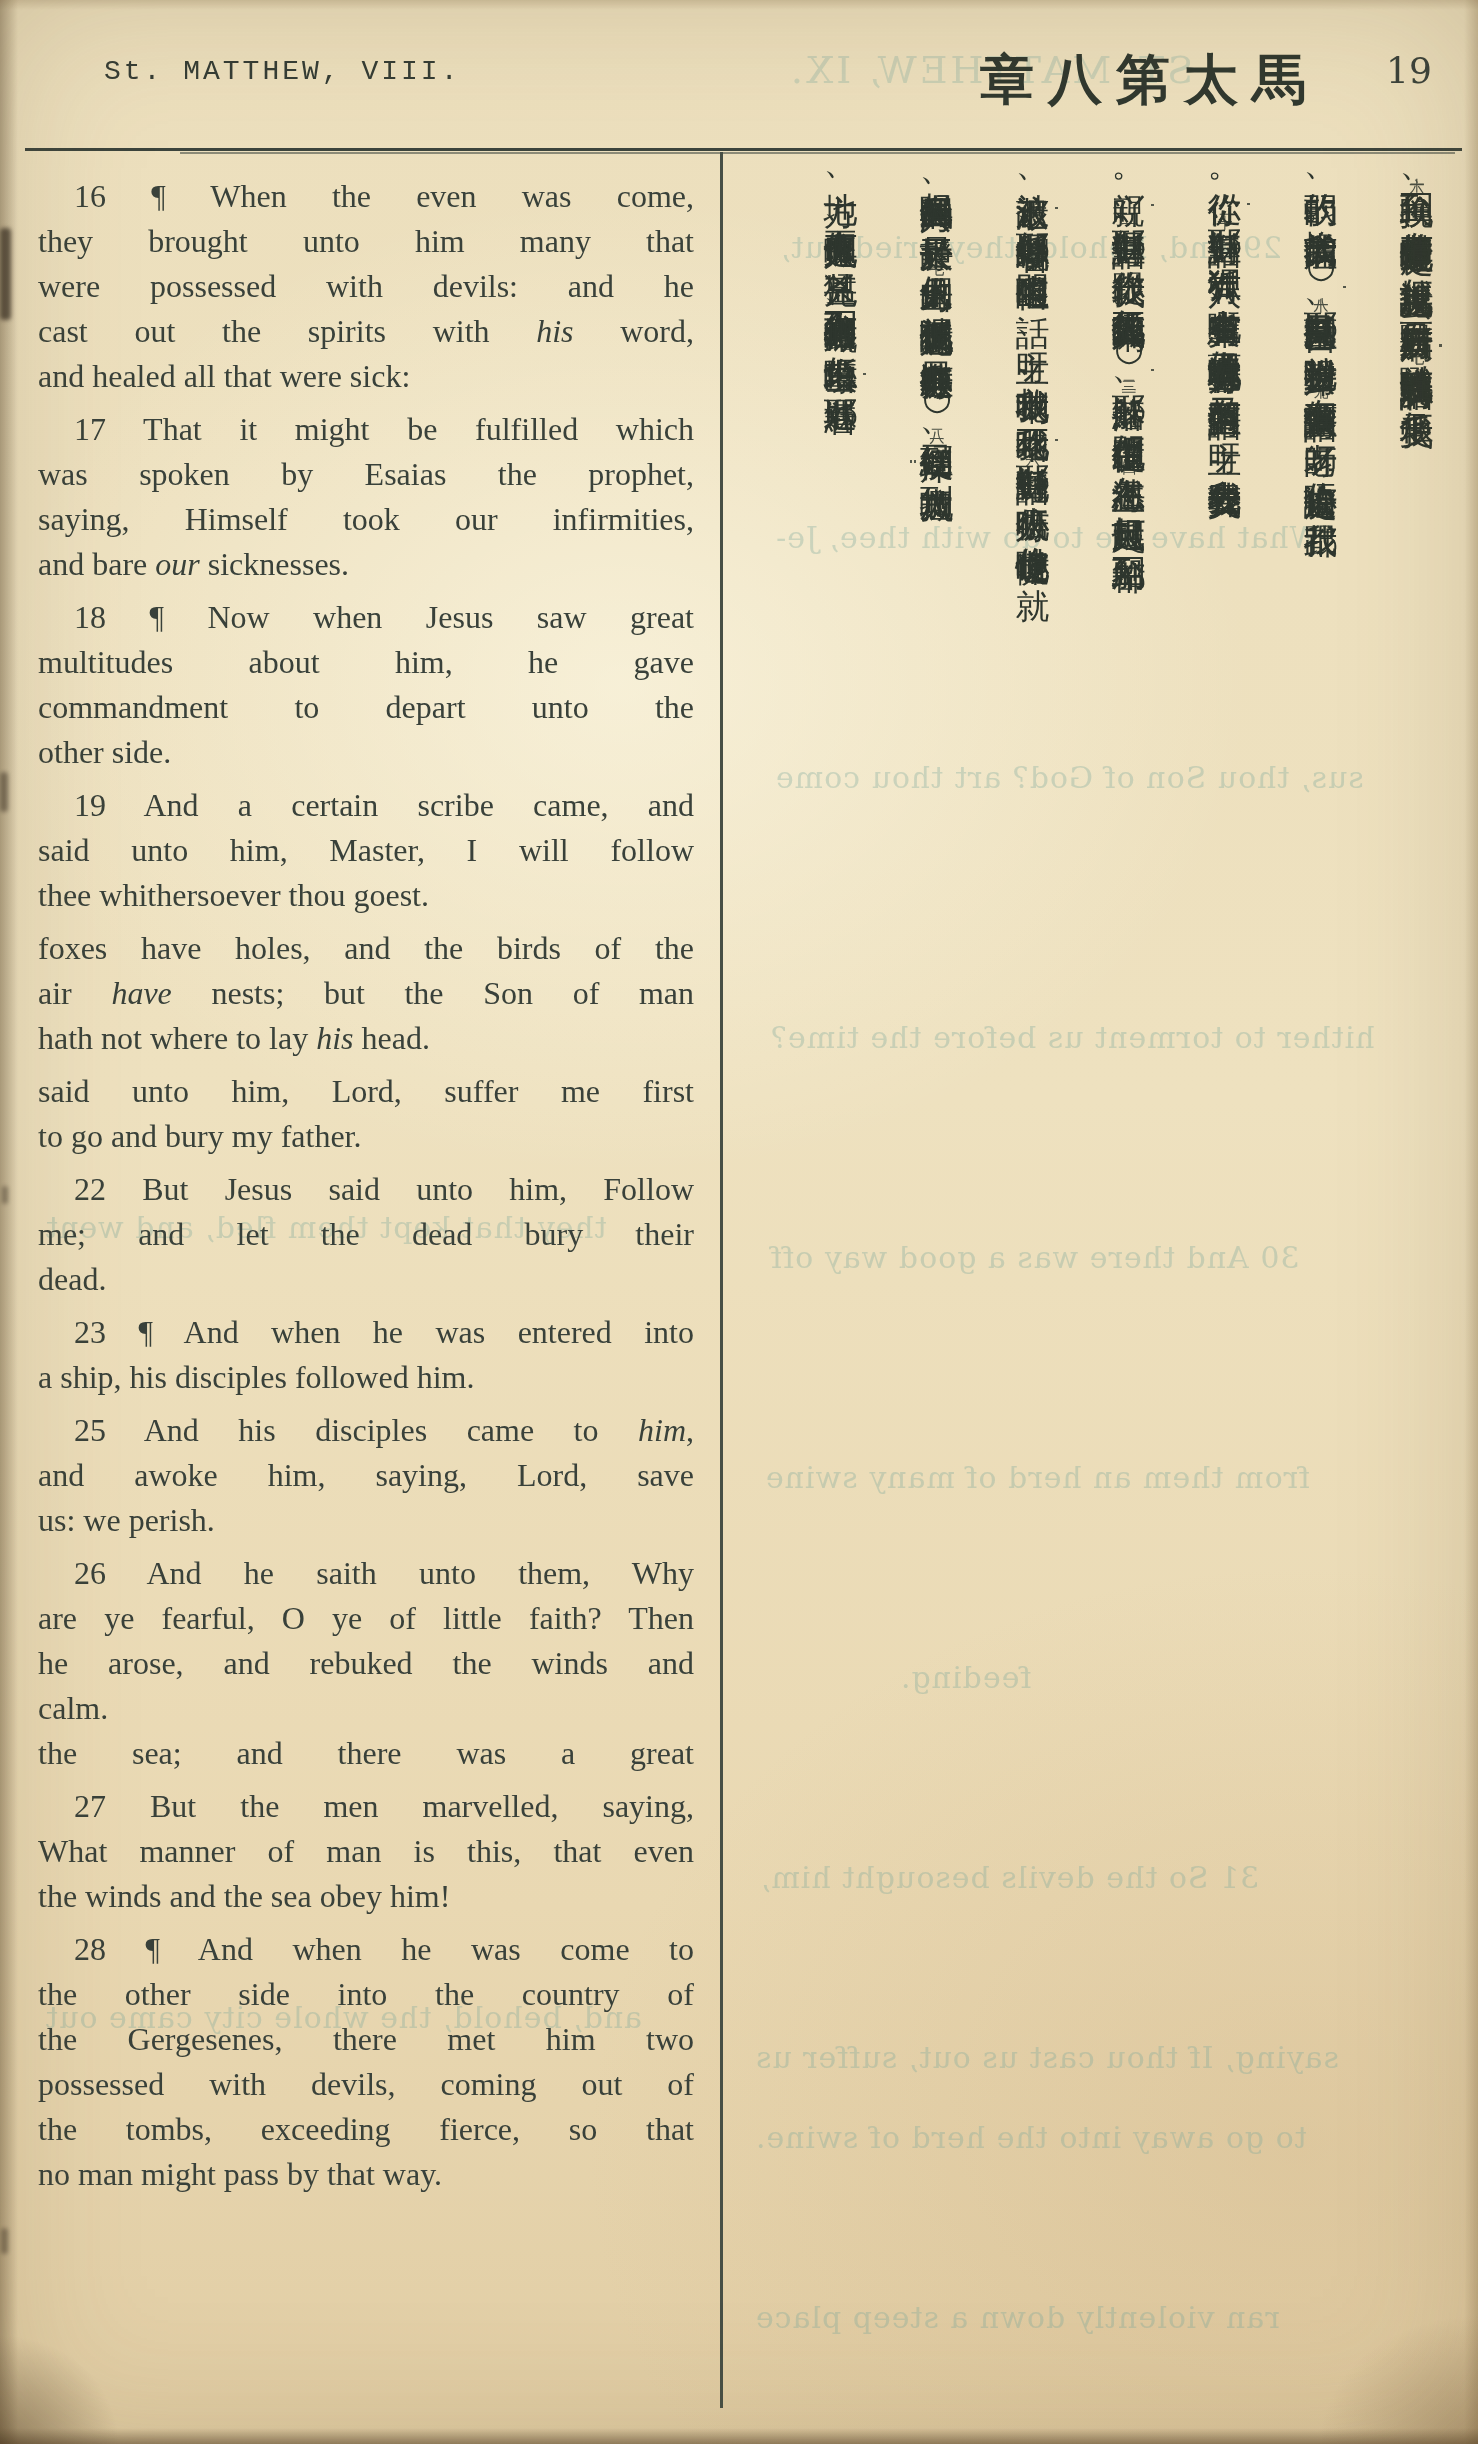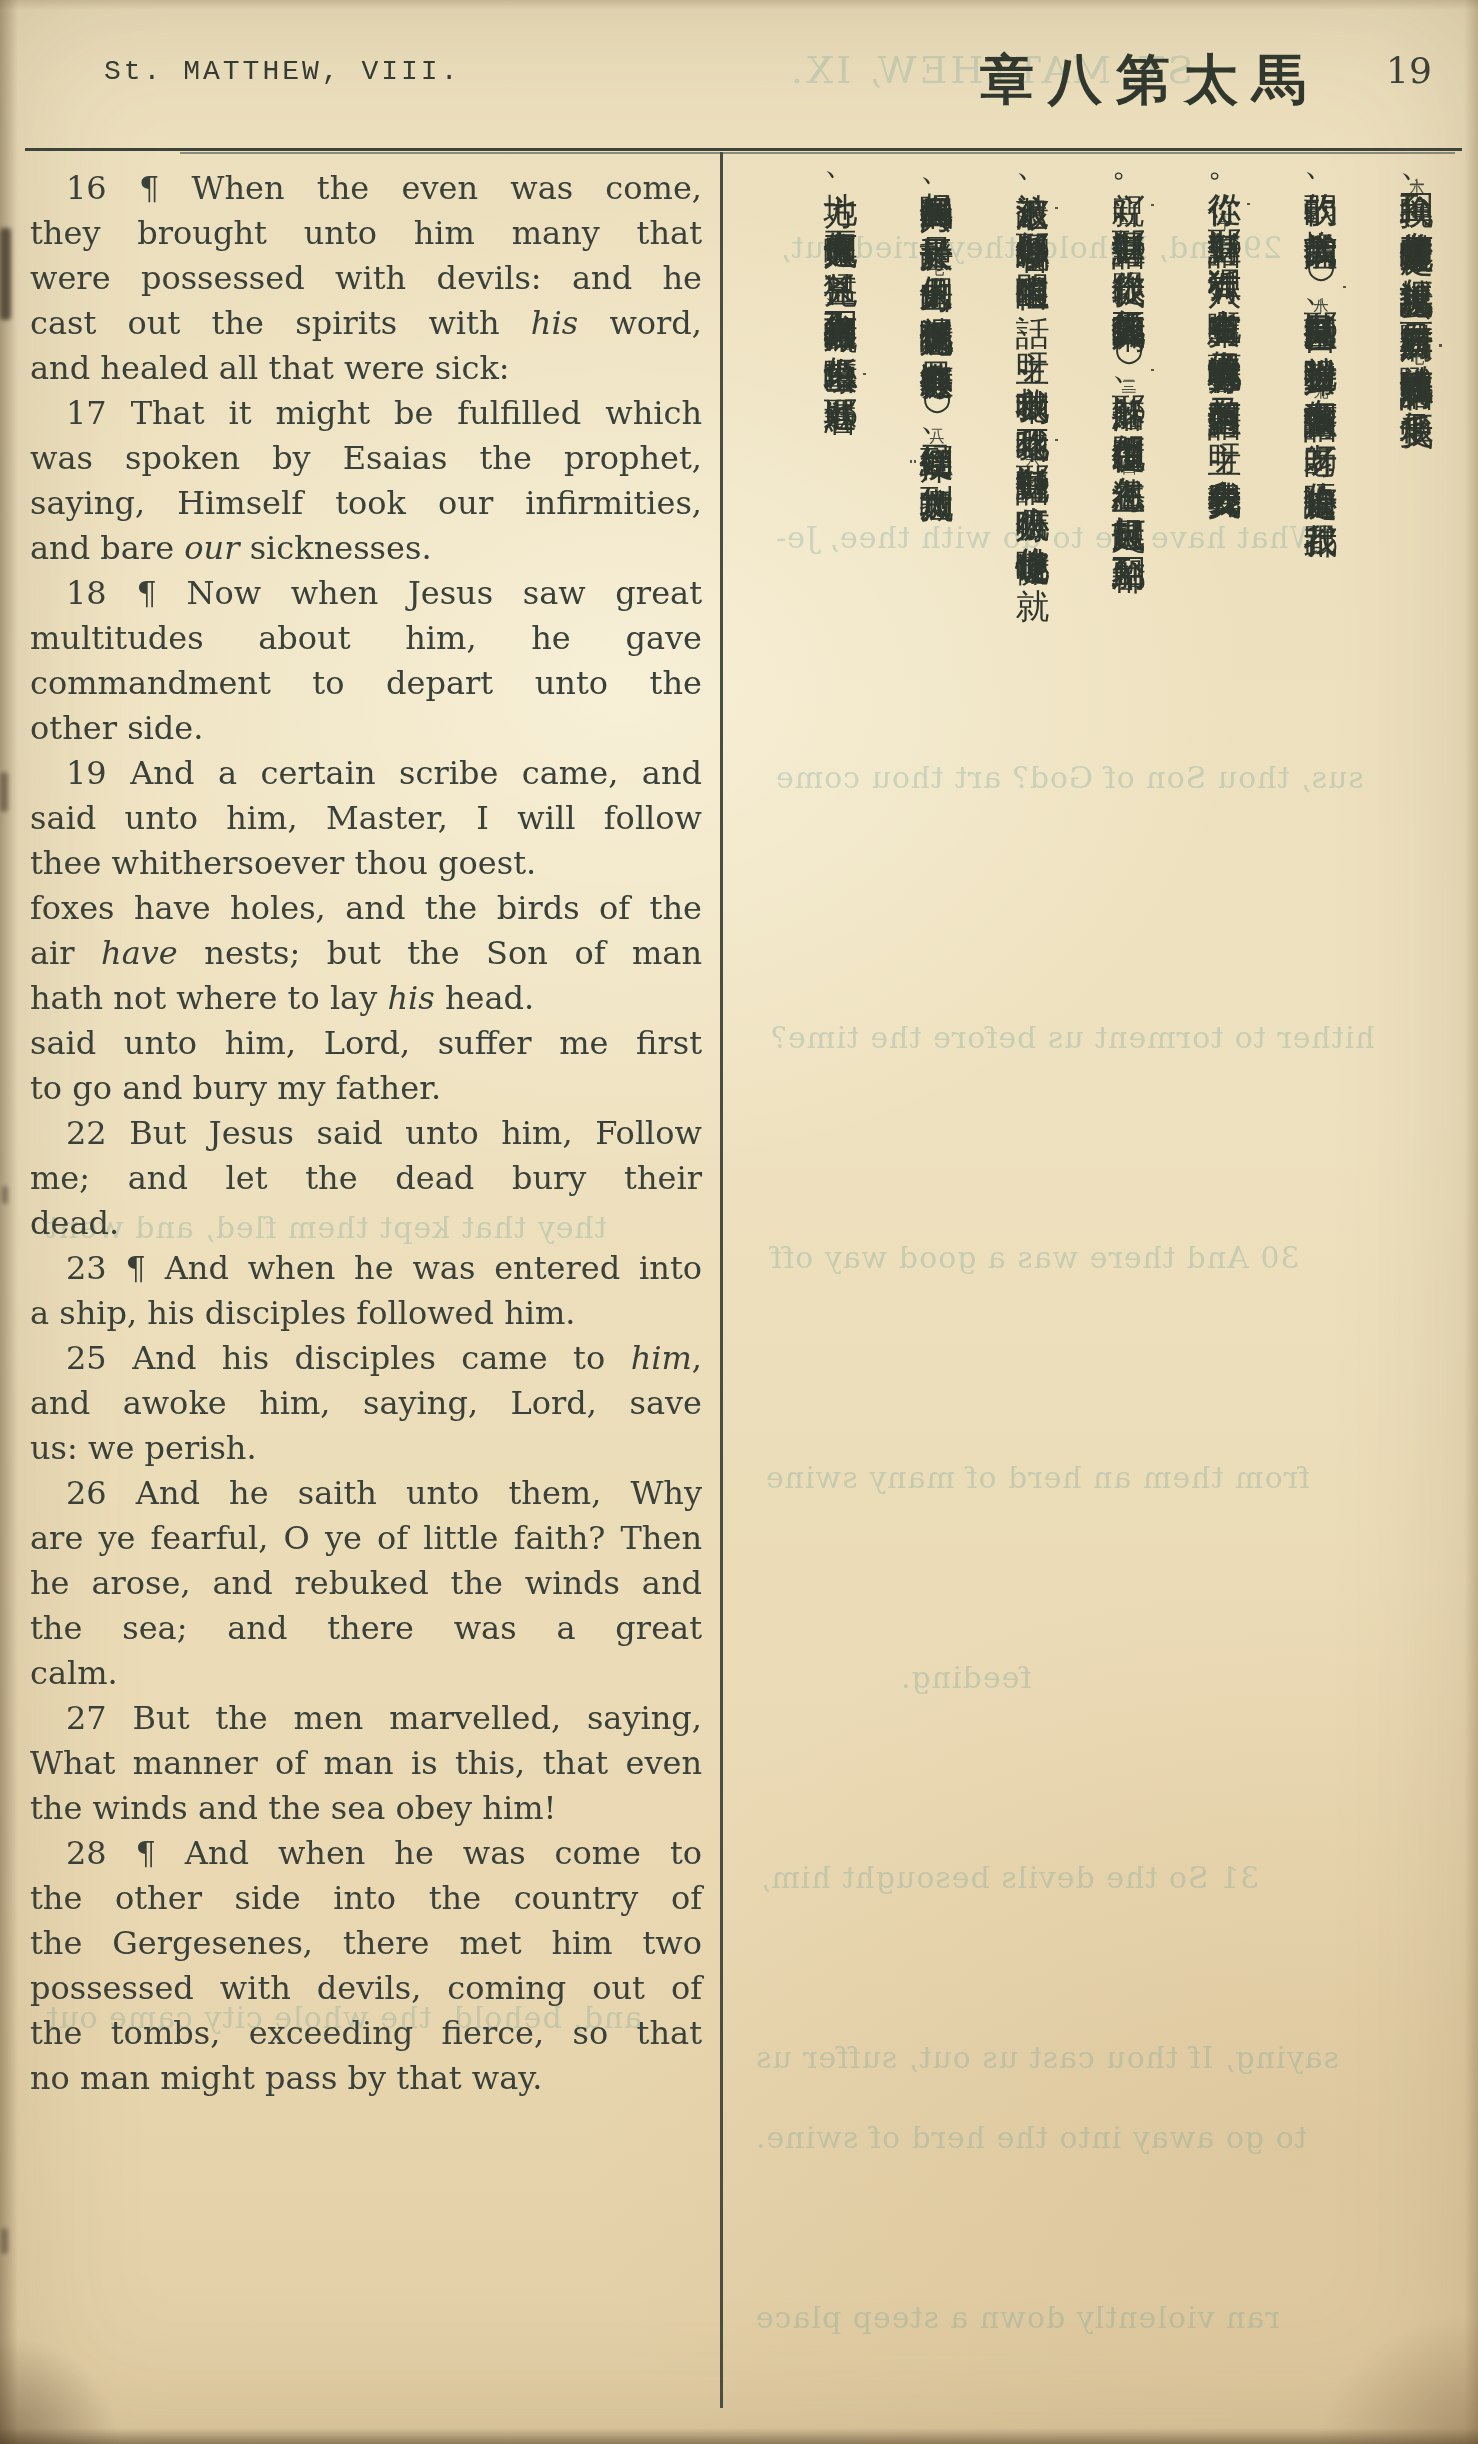--- a/index.html
+++ b/index.html
@@ -20,21 +20,21 @@
   .header-chinese{position:absolute;left:980px;top:44px;font-size:54px;letter-spacing:14px;color:#30382f;font-weight:bold;}
   .page-number{position:absolute;left:1386px;top:50px;font-size:36px;color:#39413a;}
   .header-rule{position:absolute;left:25px;top:148px;width:1437px;height:3px;background:#3c443c;}
   .header-rule2{position:absolute;left:180px;top:152px;width:1275px;height:2px;background:rgba(60,68,60,.55);}
   
   .divider{position:absolute;left:720px;top:152px;width:3px;height:2256px;background:#474f45;}
   .english-column{
     position:absolute;left:30px;top:166px;width:672px;
     font-size:32px;line-height:45px;color:#39413a;
   }
-  .verse{margin:0;}
+  .verse{margin:8px;font-family:Liberation Serif, serif;}
   .line{text-align:justify;text-align-last:justify;white-space:normal;}
   .line.first{text-indent:36px;}
   .line.fin{text-align-last:left;}
   .chinese-block{
     position:absolute;top:166px;right:44px;height:2230px;
     writing-mode:vertical-rl;text-orientation:upright;
     font-size:34px;letter-spacing:1px;color:#2e362e;line-height:1;
   }
   .ccol{width:46px;margin-left:50px;}
   .vmark{font-size:15px;letter-spacing:0;opacity:.85;display:inline;}
@@ -139,22 +139,22 @@
       </div>
       <div class="verse">
         <div class="line first">25 And his disciples came to <i>him</i>,</div>
         <div class="line">and awoke him, saying, Lord, save</div>
         <div class="line fin">us: we perish.</div>
       </div>
       <div class="verse">
         <div class="line first">26 And he saith unto them, Why</div>
         <div class="line">are ye fearful, O ye of little faith? Then</div>
         <div class="line">he arose, and rebuked the winds and</div>
+        <div class="line fin">calm.</div>
         <div class="line">the sea; and there was a great</div>
-        <div class="line fin">calm.</div>
       </div>
       <div class="verse">
         <div class="line first">27 But the men marvelled, saying,</div>
         <div class="line">What manner of man is this, that even</div>
         <div class="line fin">the winds and the sea obey him!</div>
       </div>
       <div class="verse">
         <div class="line first">28 ¶ And when he was come to</div>
         <div class="line">the other side into the country of</div>
         <div class="line">the Gergesenes, there met him two</div>

